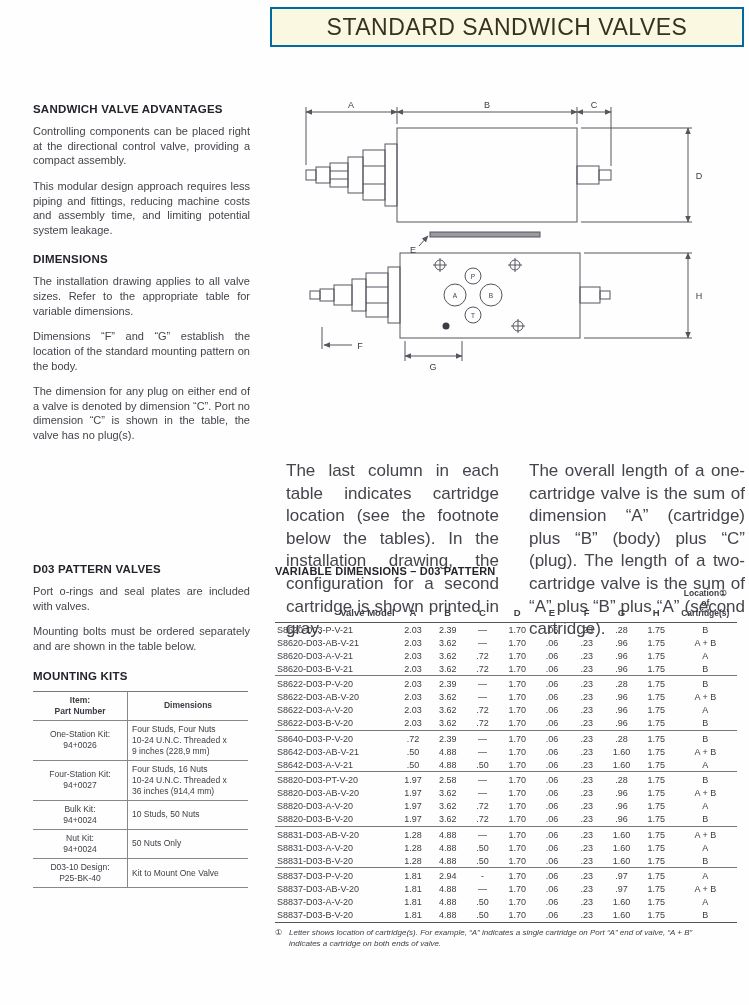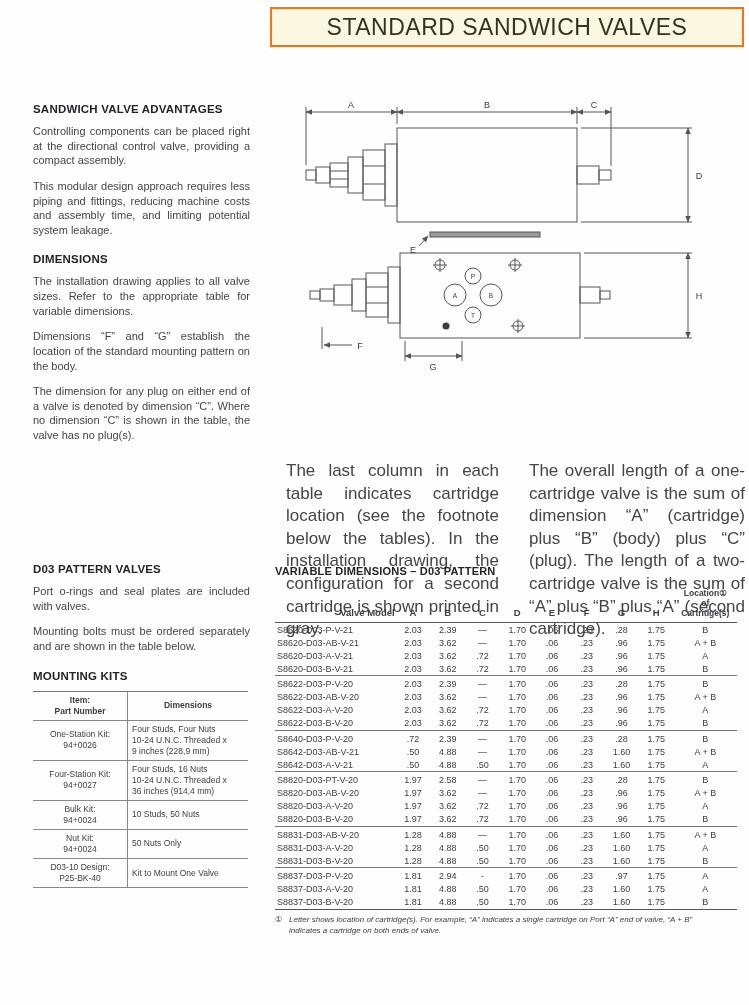--- a/index.html
+++ b/index.html
@@ -3,21 +3,21 @@
 <meta charset="utf-8">
 <style>
   html,body { margin:0; padding:0; background:#ffffff; }
   .page {
     position:relative; width:749px; height:1005px; background:#fefefe;
     font-family:"Liberation Sans", sans-serif; color:#42424a; overflow:hidden;
   }
   
   .banner {
     position:absolute; left:270px; top:7px; width:470px; height:36px;
-    border:2px solid #f97316; background:#fbf8e2;
+    border:2px solid #0369a1; background:#fbf8e2;
     display:flex; align-items:center; justify-content:center;
   }
   .banner span {
     font-size:23px; letter-spacing:0.5px; color:#35321f; font-weight:normal;
   }
   
   .col-left { position:absolute; left:33px; top:103px; width:217px; }
   .col-left2 { position:absolute; left:33px; top:563px; width:217px; }
   h2.sec {
     font-size:11.5px; font-weight:bold; color:#23232a; letter-spacing:0.2px;
@@ -81,21 +81,21 @@
     <span>STANDARD SANDWICH VALVES</span>
   </div>
 
   <div class="col-left">
     <h2 class="sec">SANDWICH VALVE ADVANTAGES</h2>
     <p class="body">Controlling components can be placed right at the directional control valve, providing a compact assembly.</p>
     <p class="body">This modular design approach requires less piping and fittings, reducing machine costs and assembly time, and limiting potential system leakage.</p>
     <h2 class="sec mt">DIMENSIONS</h2>
     <p class="body">The installation drawing applies to all valve sizes. Refer to the appropriate table for variable dimensions.</p>
     <p class="body">Dimensions “F” and “G” establish the location of the standard mounting pattern on the body.</p>
-    <p class="body">The dimension for any plug on either end of a valve is denoted by dimension “C”. Where no dimension “C” is shown in the table, the valve has no plug(s).</p>
+    <p class="body">The dimension for any plug on either end of a valve is denoted by dimension “C”. Port no dimension “C” is shown in the table, the valve has no plug(s).</p>
   </div>
 
   <svg class="drawing" viewBox="0 0 470 320" xmlns="http://www.w3.org/2000/svg">
     <defs>
       <marker id="arr" viewBox="0 0 8 8" markerWidth="7" markerHeight="7" refX="7" refY="4" orient="auto-start-reverse">
         <path d="M0,0.8 L7.6,4 L0,7.2 Z" fill="#55555f"></path>
       </marker>
     </defs>
     <g stroke="#55555f" fill="none" stroke-width="1">
 
@@ -485,20 +485,32 @@
             <td>2.94</td>
             <td>-</td>
             <td>1.70</td>
             <td>.06</td>
             <td>.23</td>
             <td>.97</td>
             <td>1.75</td>
             <td>A</td>
           </tr>
           <tr>
+            <td class="model-cell">S8837-D03-AB-V-20</td>
+            <td>1.81</td>
+            <td>4.88</td>
+            <td>—</td>
+            <td>1.70</td>
+            <td>.06</td>
+            <td>.23</td>
+            <td>.97</td>
+            <td>1.75</td>
+            <td>A + B</td>
+          </tr>
+          <tr>
             <td class="model-cell">S8837-D03-A-V-20</td>
             <td>1.81</td>
             <td>4.88</td>
             <td>.50</td>
             <td>1.70</td>
             <td>.06</td>
             <td>.23</td>
             <td>1.60</td>
             <td>1.75</td>
             <td>A</td>

